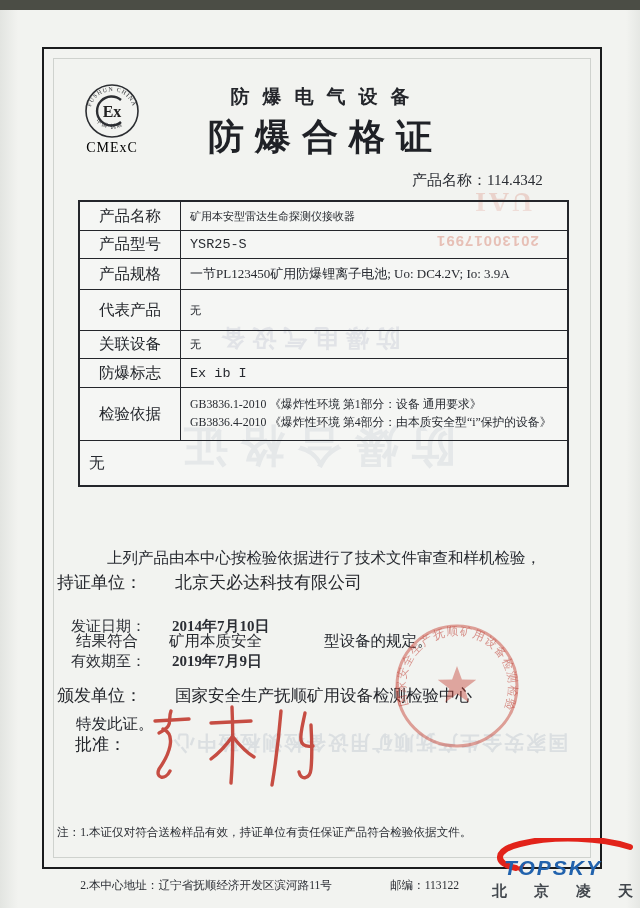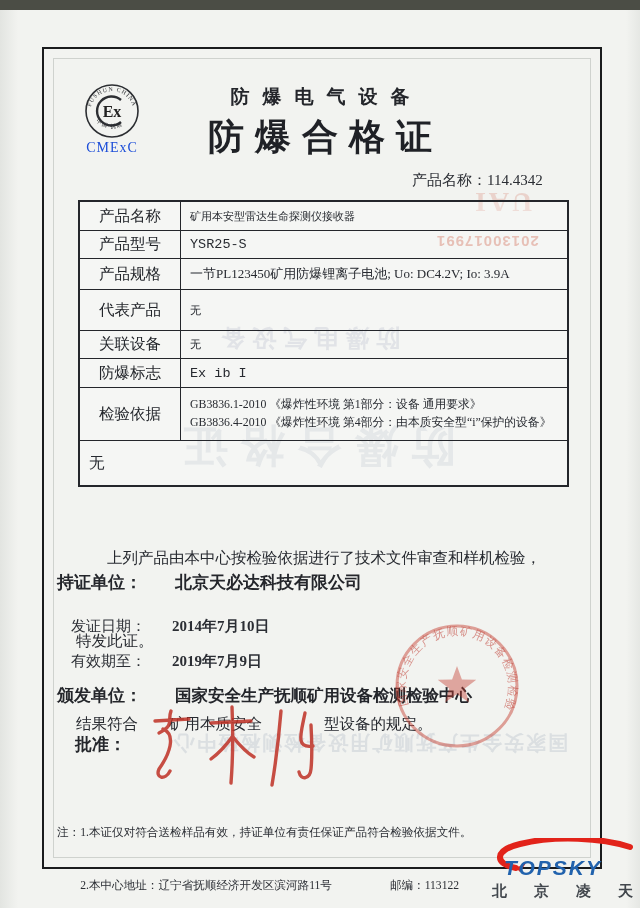--- a/index.html
+++ b/index.html
@@ -4,40 +4,40 @@
 <style>
   html,body{margin:0;padding:0;}
   body{width:640px;height:908px;background:#e8eae6;font-family:"Liberation Serif","DejaVu Serif",serif;}
   .screen{position:relative;width:640px;height:908px;background:#f2f3f0;overflow:hidden;}
   .scan-strip{position:absolute;left:0;top:0;width:640px;height:10px;background:#4b4d45;}
   .paper-shade{position:absolute;inset:0;background:linear-gradient(90deg,rgba(180,185,180,.25) 0,rgba(255,255,255,0) 18px),linear-gradient(270deg,rgba(180,185,180,.2) 0,rgba(255,255,255,0) 14px);}
   .frame{position:absolute;left:42px;top:47px;width:556px;height:818px;border:2.5px solid #1a1b1d;}
   .frame-inner{position:absolute;inset:9px;border:1px solid rgba(125,135,128,.3);}
   
   .logo{position:absolute;left:76px;top:82px;width:72px;height:58px;}
-  .logo-caption{position:absolute;left:70px;top:140px;width:84px;text-align:center;font-size:14px;letter-spacing:1px;color:#1d4ed8;}
+  .logo-caption{position:absolute;left:70px;top:140px;width:84px;text-align:center;font-size:14px;letter-spacing:1px;color:#000000;}
   .subtitle{position:absolute;left:42px;top:84px;width:556px;text-align:center;font-size:19px;font-weight:bold;letter-spacing:13px;color:#24262b;text-indent:13px;}
   .title{position:absolute;left:42px;top:113px;width:556px;text-align:center;font-size:36px;font-weight:bold;letter-spacing:11px;color:#1f2126;text-indent:11px;}
   .certline{position:absolute;left:412px;top:171px;font-size:15px;color:#2a2d33;}
   
   .ctable{position:absolute;left:78px;top:200px;width:487px;border:2px solid #24262b;background:rgba(255,255,255,.25);}
   .trow{display:flex;box-sizing:border-box;}
   .trow + .trow{border-top:1.5px solid #24262b;}
   .tlabel{flex:0 0 100px;border-right:1.5px solid #24262b;display:flex;align-items:center;justify-content:center;font-size:15.5px;color:#23262b;white-space:pre;}
   .tvalue{flex:1;display:flex;align-items:center;padding-left:9px;font-size:11px;color:#272a30;}
   .tvalue.small{font-size:13px;}
   .tvalue.lines{flex-direction:column;align-items:flex-start;justify-content:center;font-size:11.8px;line-height:1.5;}
   .tvalue.mono{font-family:"Liberation Mono","DejaVu Sans Mono",monospace;font-size:13.5px;}
   
   .statement{position:absolute;left:76px;top:489px;width:486px;font-size:15.5px;line-height:1.78;color:#26292f;white-space:pre-wrap;}
   .statement .ind{text-indent:2em;}
   
   .field{position:absolute;display:flex;align-items:baseline;color:#24262b;}
   .f-label{white-space:pre;}
-  .f-bold{font-weight:bold;font-size:17px;}
+  .f-bold{font-weight:normal;font-size:17px;}
   .f-norm{font-size:15px;color:#2b2e34;}
   .gap33{margin-left:33px;}
   .gap26{margin-left:26px;font-weight:bold;}
   
   .seal{position:absolute;left:392px;top:621px;width:130px;height:130px;opacity:.85;}
   .signature{position:absolute;left:133px;top:699px;width:200px;height:100px;}
   
   .notes{position:absolute;left:57px;top:789px;width:500px;font-size:11.6px;line-height:1.52;color:#2b2e34;white-space:pre-wrap;}
   
   .ghost{position:absolute;transform:rotate(180deg);font-weight:bold;filter:blur(.6px);white-space:nowrap;}
@@ -122,22 +122,22 @@
         <div>GB3836.4-2010 《爆炸性环境 第4部分：由本质安全型“i”保护的设备》</div>
       </div>
     </div>
     <div class="trow" style="height:45px">
       <div class="tvalue" style="font-size:15.5px">无</div>
     </div>
   </div>
 
   <div class="statement">
     <div class="ind">上列产品由本中心按检验依据进行了技术文件审查和样机检验，</div>
+    <div>结果符合　　矿用本质安全　　　　型设备的规定。</div>
     <div>特发此证。</div>
-    <div>结果符合　　矿用本质安全　　　　型设备的规定。</div>
   </div>
 
   <div class="field" style="left:57px;top:571px">
     <span class="f-label f-bold">持证单位：</span>
     <span class="f-bold gap33">北京天必达科技有限公司</span>
   </div>
   <div class="field" style="left:71px;top:617px">
     <span class="f-label f-norm">发证日期：</span>
     <span class="f-norm gap26">2014年7月10日</span>
   </div>

